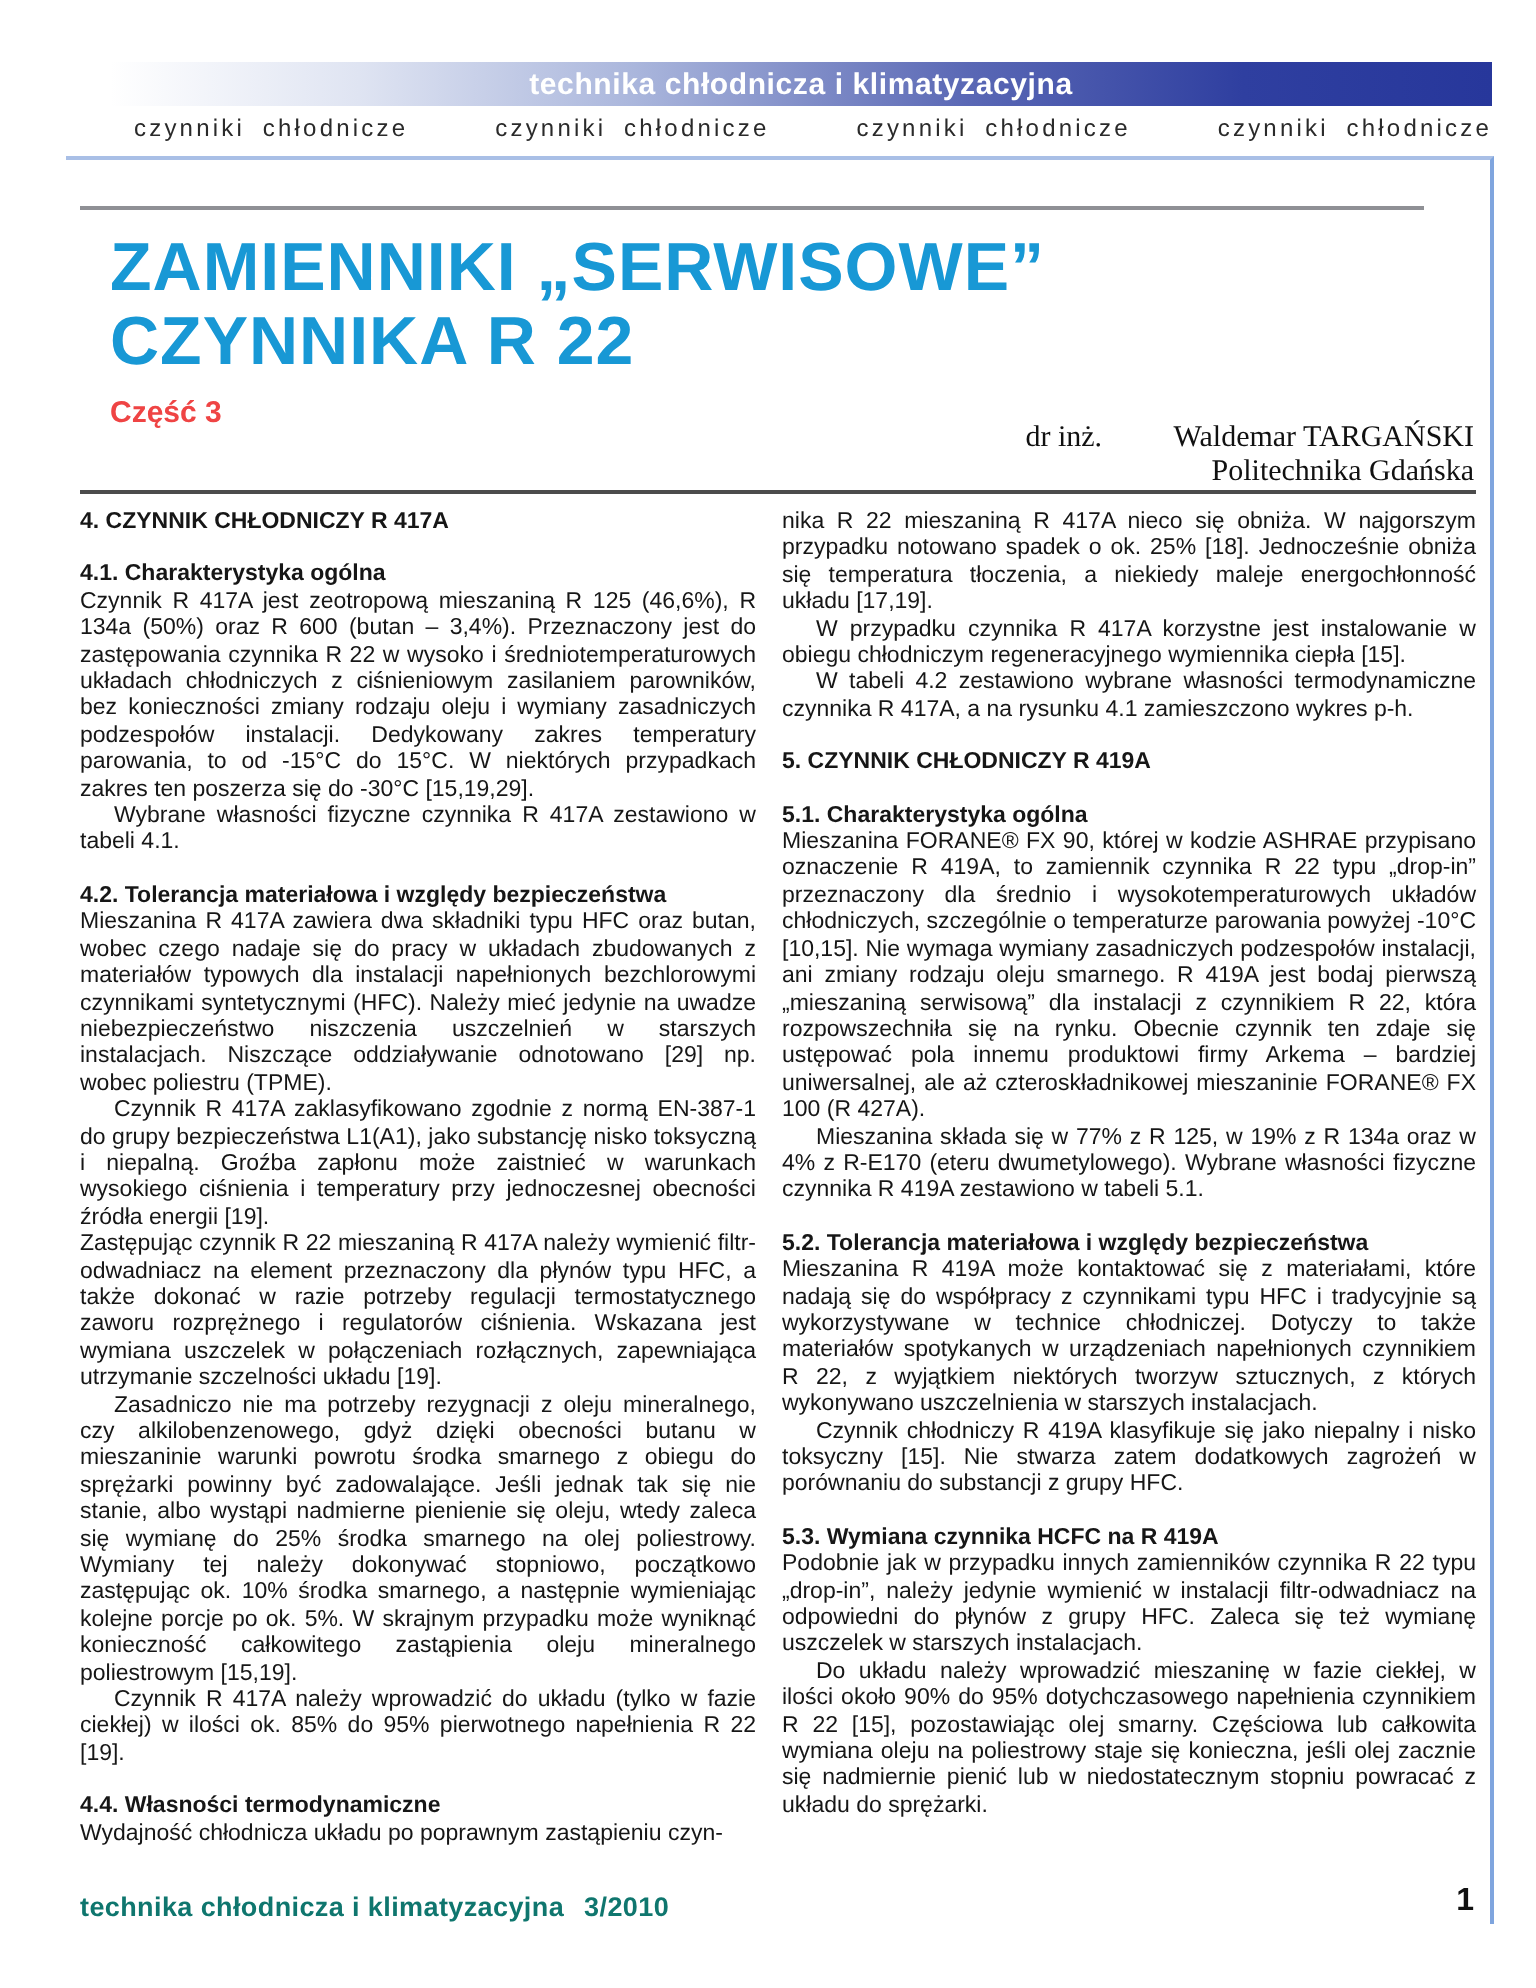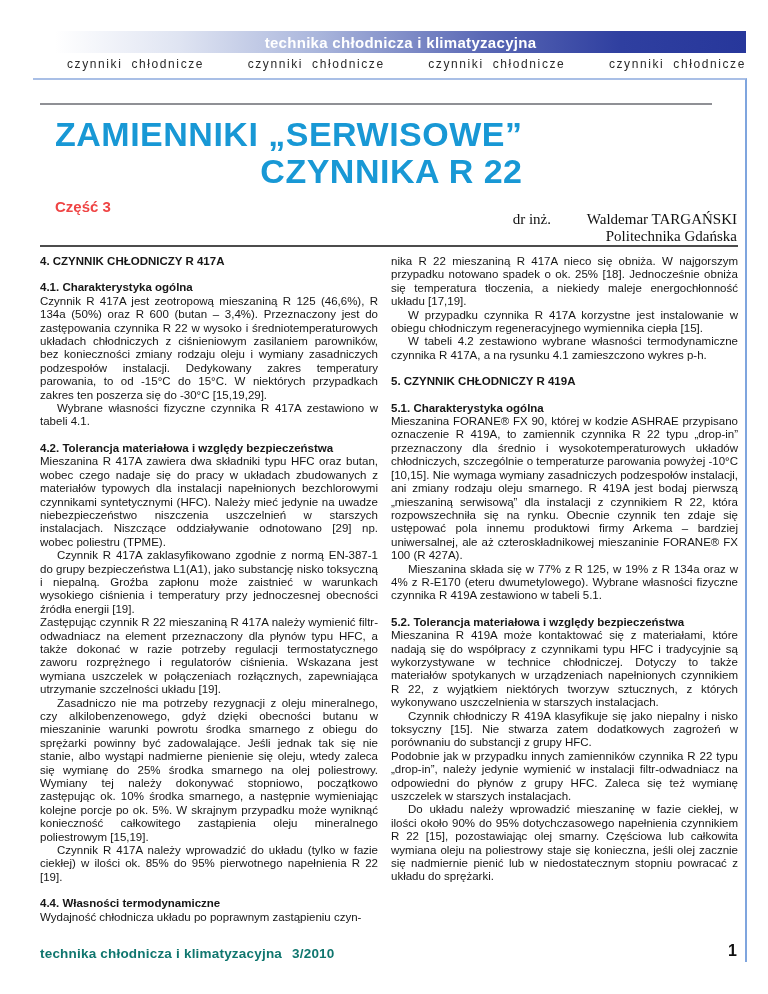--- a/index.html
+++ b/index.html
@@ -30,21 +30,20 @@
   }
   .rule-top{
     position:absolute;left:40px;top:103px;width:672px;height:0;
     border-top:2px solid #8f9095;
   }
   
   .article-title{
     position:absolute;left:55px;top:116px;
     color:#1898d5;font-size:34px;line-height:37px;font-weight:bold;
     letter-spacing:0.5px;
-    text-align:right;
   }
   .part-label{
     position:absolute;left:55px;top:198px;
     font-size:15px;font-weight:bold;color:#ef4444;
   }
   .author-block{
     position:absolute;right:31px;top:211px;width:420px;
     text-align:right;font-family:"Liberation Serif", serif;
     font-size:15px;line-height:17px;color:#111;
   }
@@ -124,20 +123,21 @@
     <div class="blk p">nika R 22 mieszaniną R 417A nieco się obniża. W najgorszym przypadku notowano spadek o ok. 25% [18]. Jednocześnie obniża się temperatura tłoczenia, a niekiedy maleje energochłonność układu [17,19].</div>
     <div class="blk pi">W przypadku czynnika R 417A korzystne jest instalowanie w obiegu chłodniczym regeneracyjnego wymiennika ciepła [15].</div>
     <div class="blk pi">W tabeli 4.2 zestawiono wybrane własności termodynamiczne czynnika R 417A, a na rysunku 4.1 zamieszczono wykres p-h.</div>
     <div class="blk h2">5. CZYNNIK CHŁODNICZY R 419A</div>
     <div class="blk h3">5.1. Charakterystyka ogólna</div>
     <div class="blk p">Mieszanina FORANE® FX 90, której w kodzie ASHRAE przypisano oznaczenie R 419A, to zamiennik czynnika R 22 typu „drop-in” przeznaczony dla średnio i wysokotemperaturowych układów chłodniczych, szczególnie o temperaturze parowania powyżej -10°C [10,15]. Nie wymaga wymiany zasadniczych podzespołów instalacji, ani zmiany rodzaju oleju smarnego. R 419A jest bodaj pierwszą „mieszaniną serwisową” dla instalacji z czynnikiem R 22, która rozpowszechniła się na rynku. Obecnie czynnik ten zdaje się ustępować pola innemu produktowi firmy Arkema – bardziej uniwersalnej, ale aż czteroskładnikowej mieszaninie FORANE® FX 100 (R 427A).</div>
     <div class="blk pi">Mieszanina składa się w 77% z R 125, w 19% z R 134a oraz w 4% z R-E170 (eteru dwumetylowego). Wybrane własności fizyczne czynnika R 419A zestawiono w tabeli 5.1.</div>
     <div class="blk h3">5.2. Tolerancja materiałowa i względy bezpieczeństwa</div>
     <div class="blk p">Mieszanina R 419A może kontaktować się z materiałami, które nadają się do współpracy z czynnikami typu HFC i tradycyjnie są wykorzystywane w technice chłodniczej. Dotyczy to także materiałów spotykanych w urządzeniach napełnionych czynnikiem R 22, z wyjątkiem niektórych tworzyw sztucznych, z których wykonywano uszczelnienia w starszych instalacjach.</div>
     <div class="blk pi">Czynnik chłodniczy R 419A klasyfikuje się jako niepalny i nisko toksyczny [15]. Nie stwarza zatem dodatkowych zagrożeń w porównaniu do substancji z grupy HFC.</div>
+    <div class="blk h3">5.3. Wymiana czynnika HCFC na R 419A</div>
     <div class="blk p">Podobnie jak w przypadku innych zamienników czynnika R 22 typu „drop-in”, należy jedynie wymienić w instalacji filtr-odwadniacz na odpowiedni do płynów z grupy HFC. Zaleca się też wymianę uszczelek w starszych instalacjach.</div>
     <div class="blk pi">Do układu należy wprowadzić mieszaninę w fazie ciekłej, w ilości około 90% do 95% dotychczasowego napełnienia czynnikiem R 22 [15], pozostawiając olej smarny. Częściowa lub całkowita wymiana oleju na poliestrowy staje się konieczna, jeśli olej zacznie się nadmiernie pienić lub w niedostatecznym stopniu powracać z układu do sprężarki.</div>
   </div>
 
 <div class="footer-left">
   <span>technika chłodnicza i klimatyzacyjna</span><span class="footer-issue">3/2010</span>
 </div>
 <div class="page-number">1</div>
 
 </body></html>

